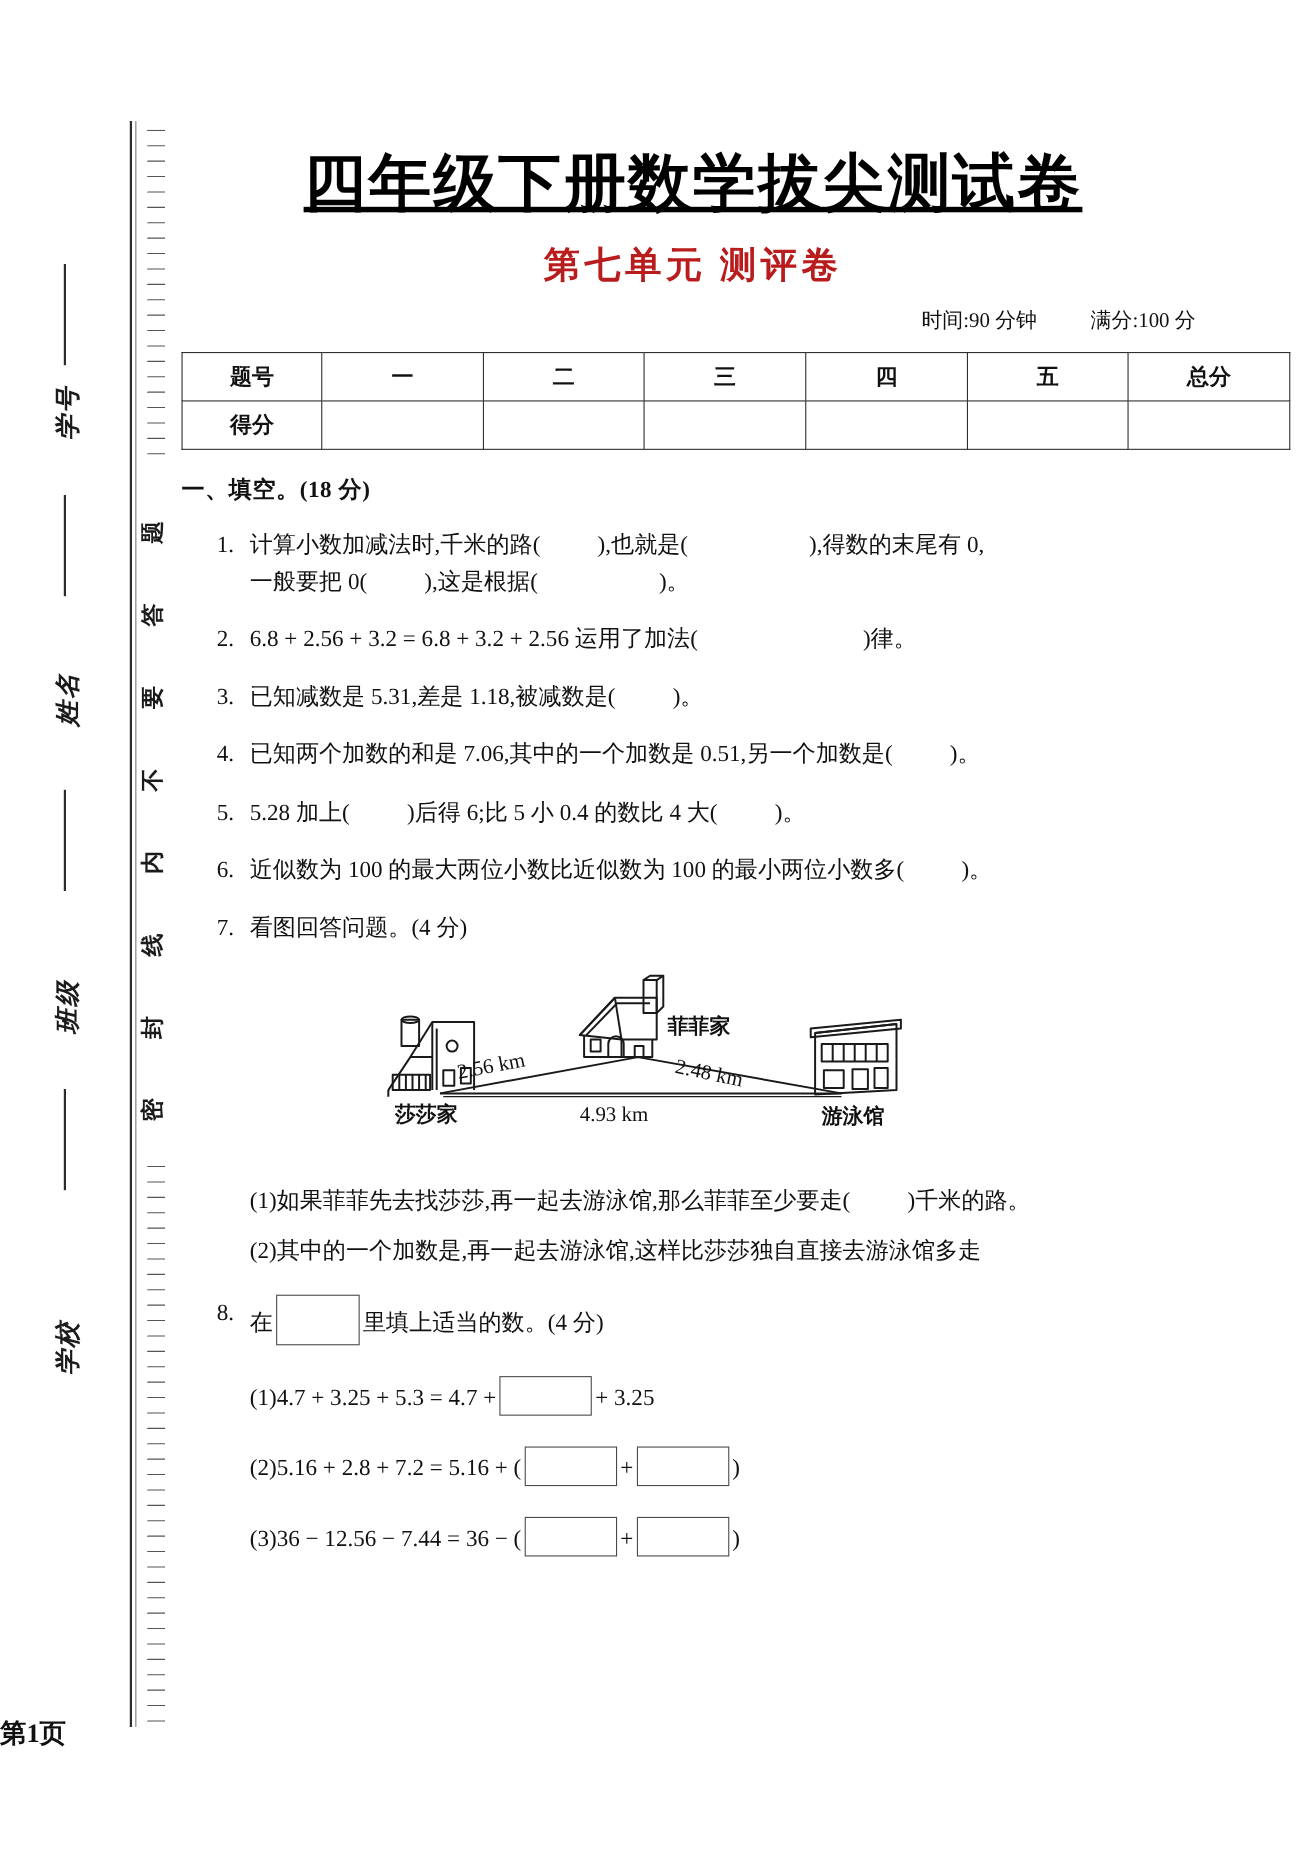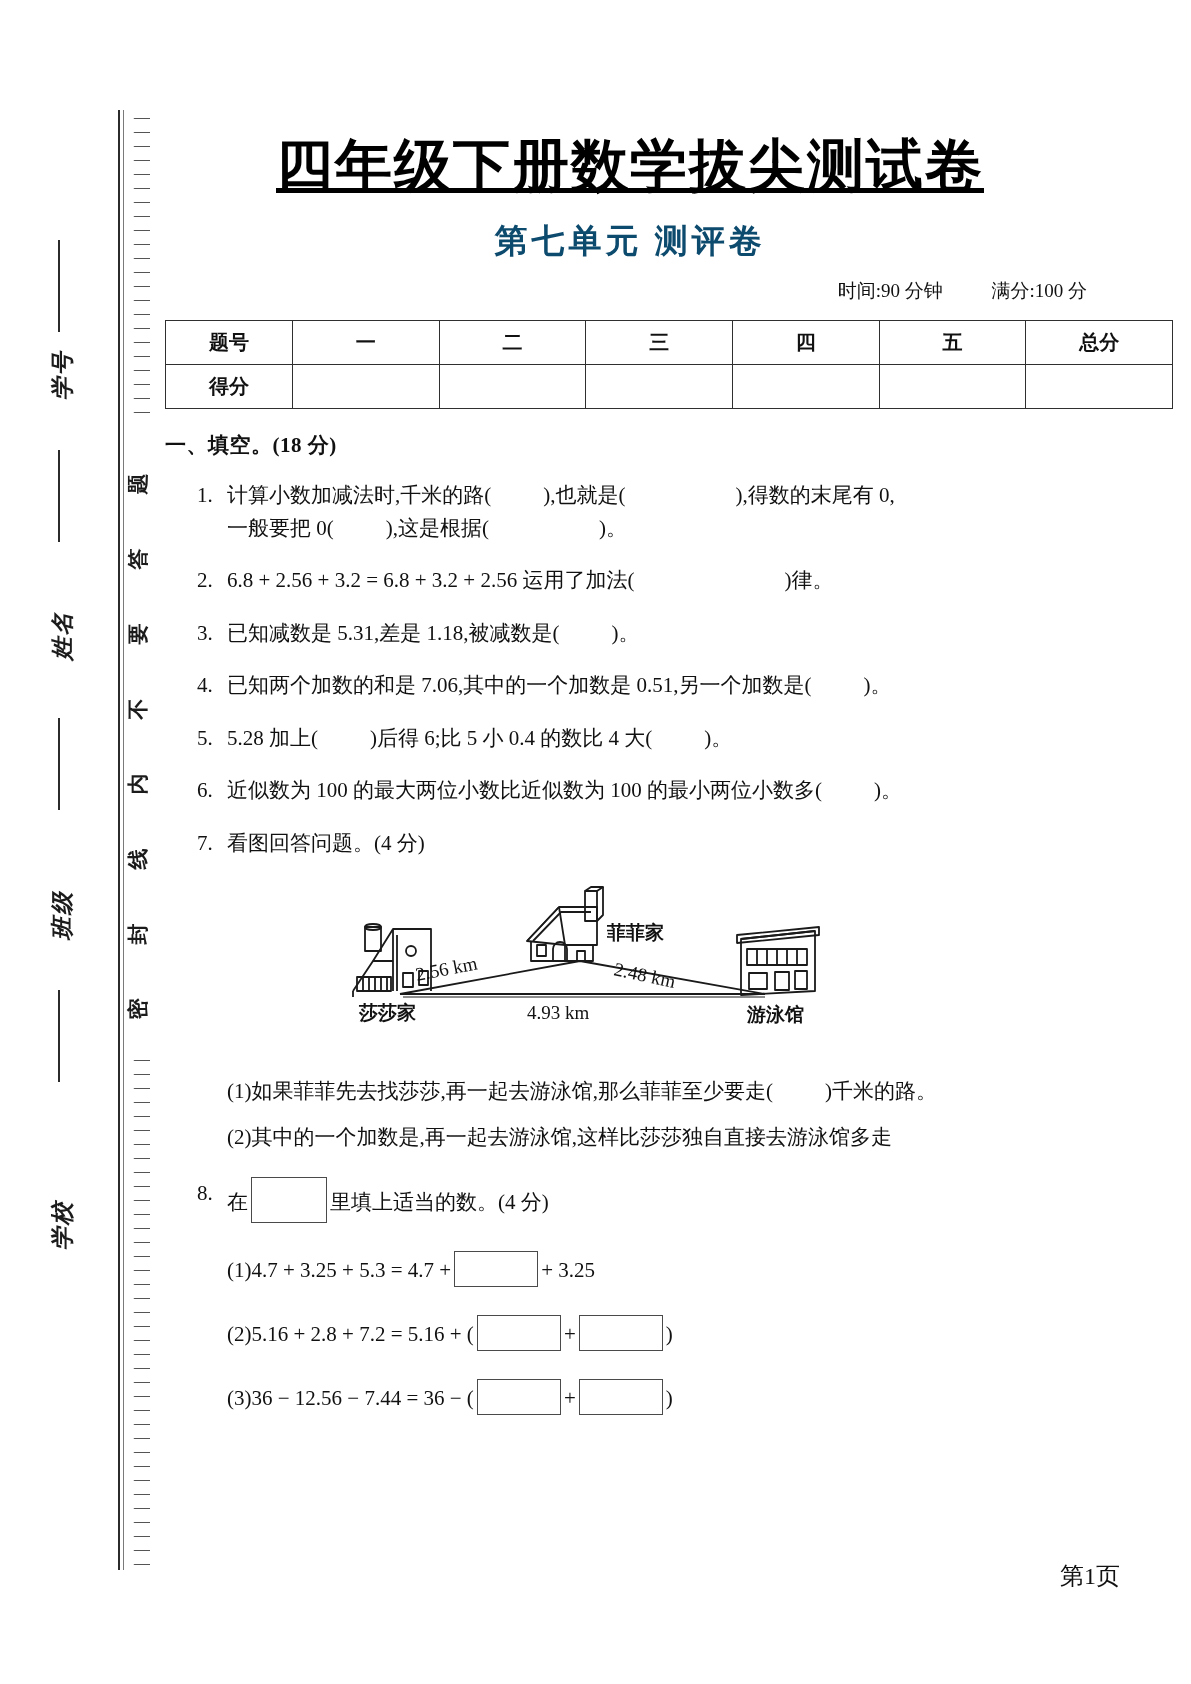--- a/index.html
+++ b/index.html
@@ -98,21 +98,21 @@
     font-family: "Liberation Serif", "DejaVu Serif", serif;
     color: #000;
     text-decoration: underline;
   }
   .subtitle {
     margin-top: 14px;
     text-align: center;
     font-size: 33px;
     font-weight: 900;
     letter-spacing: 4px;
-    color: #0c4a6e;
+    color: #b91c1c;
   }
   .meta-line {
     margin-top: 14px;
     text-align: right;
     font-size: 19px;
     padding-right: 8px;
   }
   .meta-line span { margin-left: 44px; }
 
   table.score {
@@ -177,23 +177,23 @@
 
   .sub-q { margin-top: 18px; font-size: 21px; padding-left: 62px; }
   .sub-q2 { margin-top: 12px; font-size: 21px; padding-left: 96px; }
   .eq { margin-top: 28px; font-size: 21px; padding-left: 62px; }
 
   .footer {
     position: absolute;
     left: 0;
     top: 1560px;
     width: 1120px;
-    text-align: right;
+    text-align: left;
     font-size: 24px;
-    font-weight: 400;
+    font-weight: 700;
   }
 </style>
 </head>
 <body>
 
 <div class="sidebar">
   <div class="seal-rule"></div>
   <div class="seal-rule inner"></div>
 
   <div class="hatch" style="top:118px;height:300px;">

